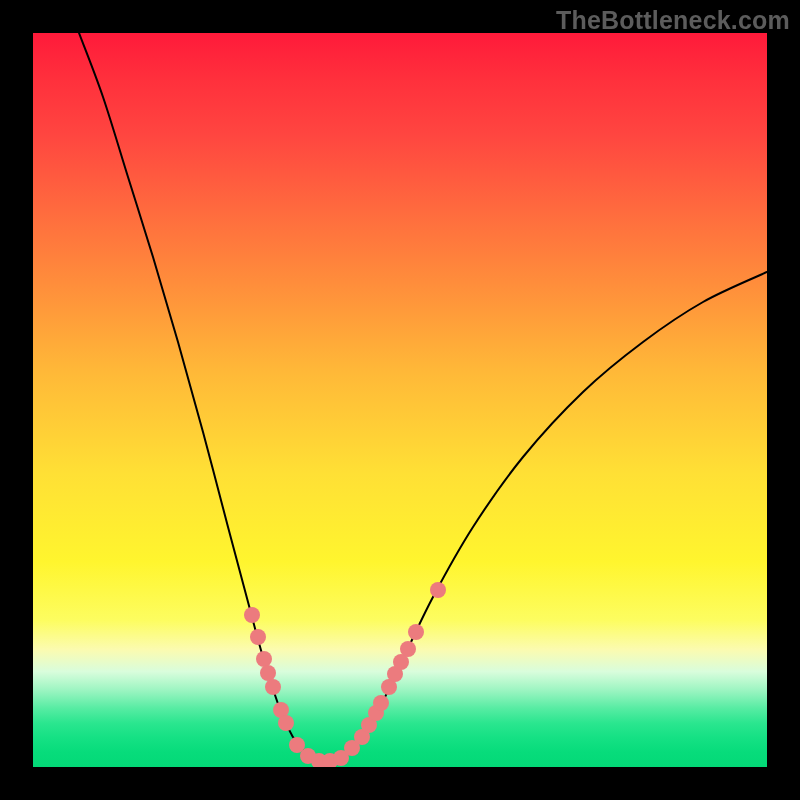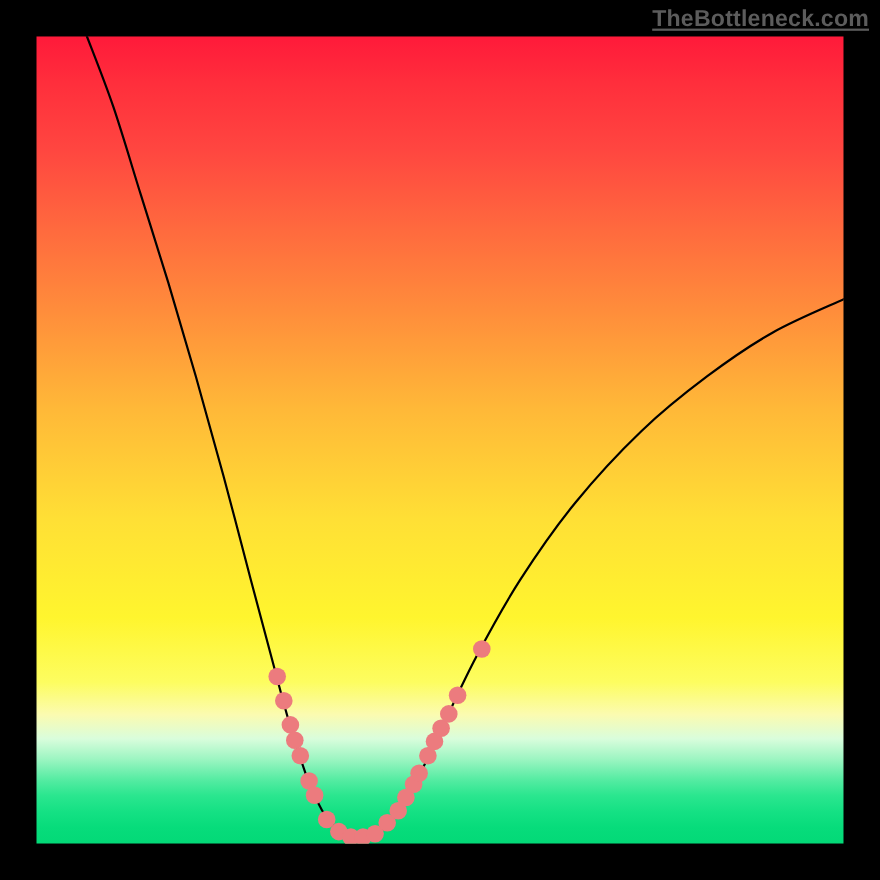--- a/index.html
+++ b/index.html
@@ -47,26 +47,25 @@
       #2be68f 94%,
       #15e184 96%,
       #07dc7b 98%,
       #03d977 100%
     );
   }
   .watermark {
     position: absolute;
     top: 6px;
     right: 10px;
-    font-size: 21px;
+    font-size: 25px;
     font-weight: 600;
     color: #5c5c5c;
     letter-spacing: 0.2px;
     user-select: none;
-    text-decoration: underline;
   }
   svg.curve {
     position: absolute;
     inset: 0;
     width: 734px;
     height: 734px;
     overflow: visible;
   }
 </style>
 </head>

